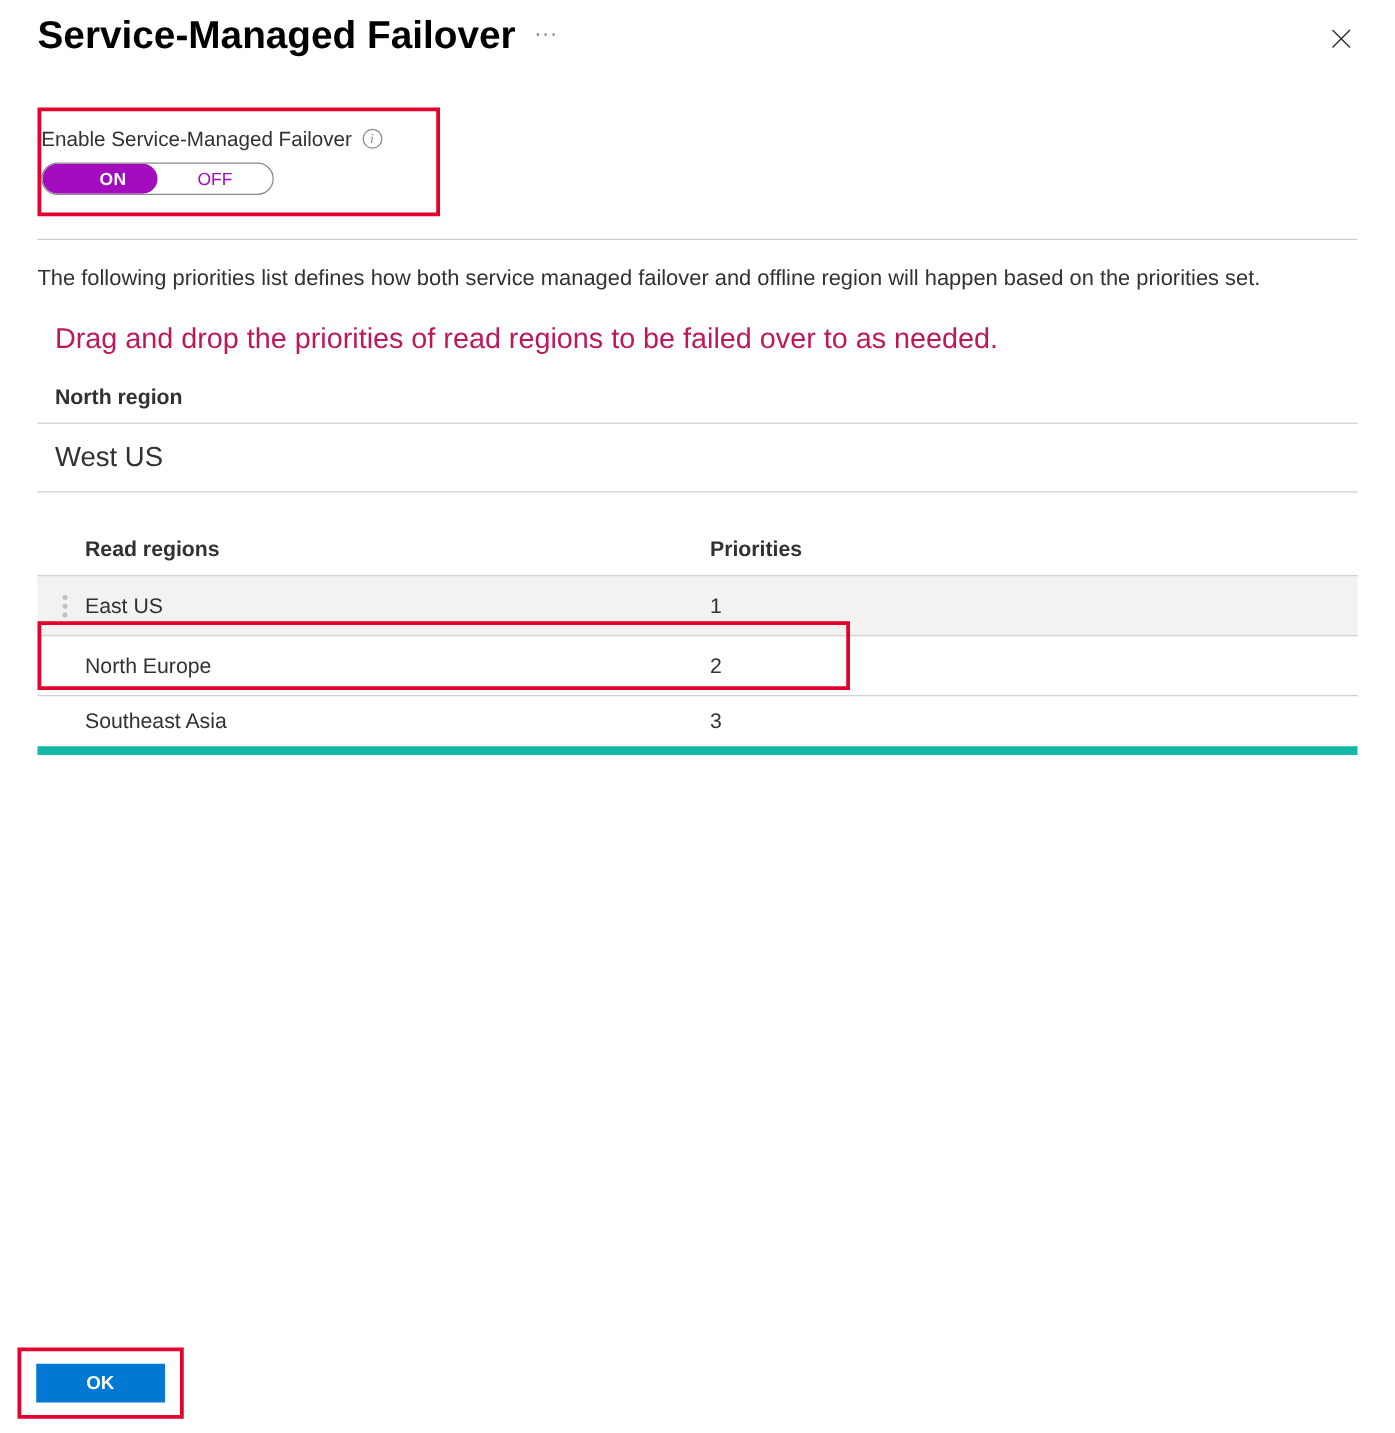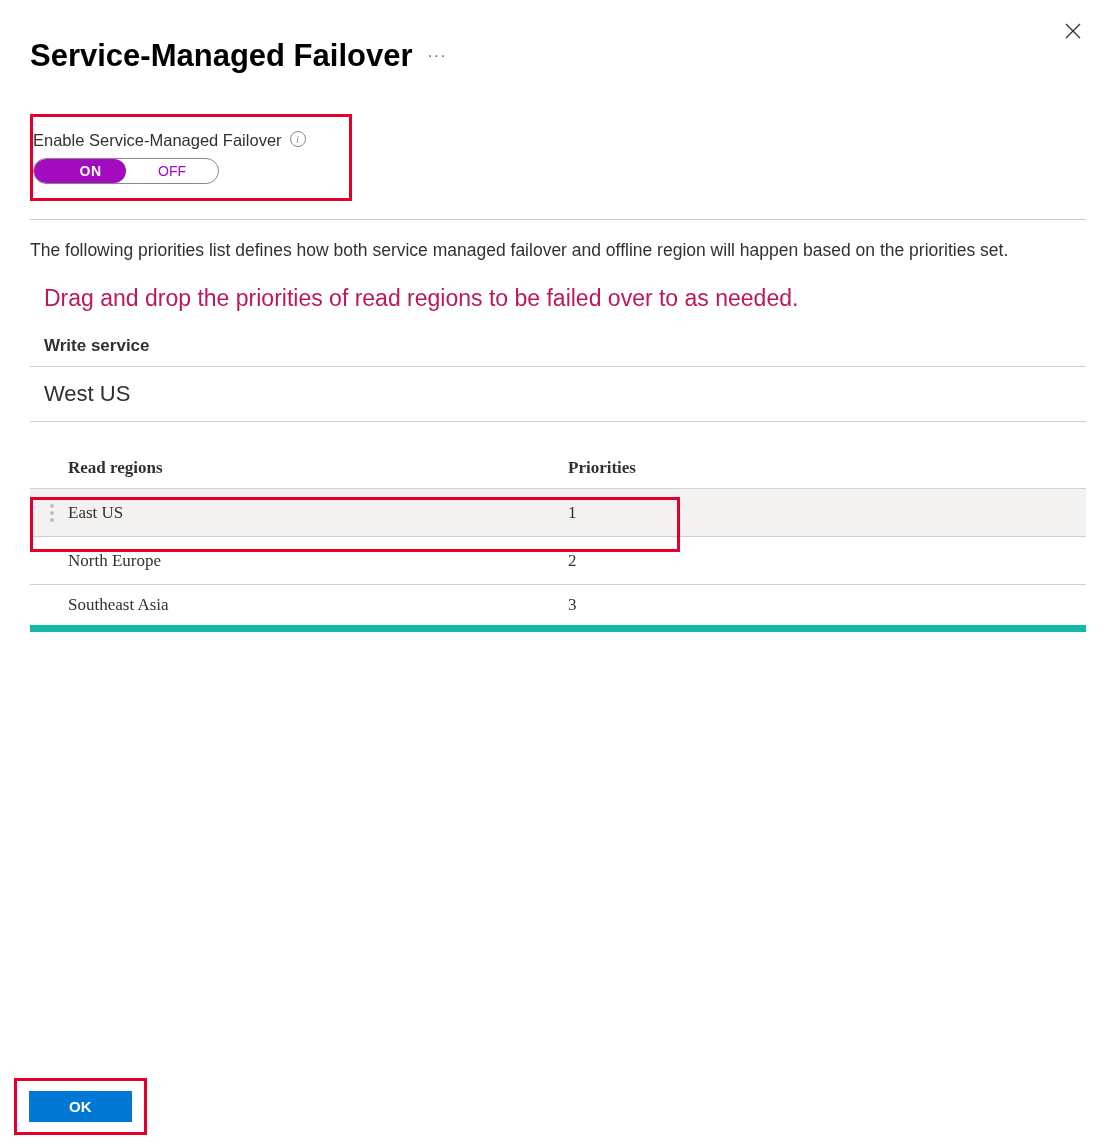--- a/index.html
+++ b/index.html
@@ -10,21 +10,20 @@
     body {
       font-family: 'Segoe UI', Tahoma, Geneva, Verdana, sans-serif;
       color: #323130;
       width: 1116px;
       height: 1146px;
       position: relative;
       background: #fff;
     }
     .container {
       padding: 10px 30px 0 30px;
-      margin-top: 28px;
     }
     .title-row {
       display: flex;
       align-items: center;
       gap: 15px;
     }
     .page-title {
       font-size: 31px;
       font-weight: 700;
       color: #000;
@@ -134,21 +133,20 @@
       border: none;
       border-top: 1px solid #d2d0ce;
     }
     .region-value {
       font-size: 22px;
       padding: 14px 0 14px 14px;
       color: #323130;
     }
     .table-wrapper {
       margin-top: 36px;
-      font-family: Liberation Serif, serif;
     }
     .table-header {
       display: grid;
       grid-template-columns: 38px 500px 1fr;
       padding-bottom: 10px;
     }
     .table-header .col {
       font-weight: 700;
       font-size: 17px;
       color: #323130;
@@ -229,21 +227,21 @@
       <div class="toggle-off">OFF</div>
     </div>
   </div>
 
   <hr class="divider">
 
   <p class="description">The following priorities list defines how both service managed failover and offline region will happen based on the priorities set.</p>
 
   <p class="instruction">Drag and drop the priorities of read regions to be failed over to as needed.</p>
 
-  <div class="section-heading">Write service</div>
+  <div class="section-heading">North region</div>
   <hr class="row-divider">
   <div class="region-value">West US</div>
   <hr class="row-divider">
 
   <div class="table-wrapper">
     <div class="table-header">
       <div></div>
       <div class="col">Read regions</div>
       <div class="col">Priorities</div>
     </div>

